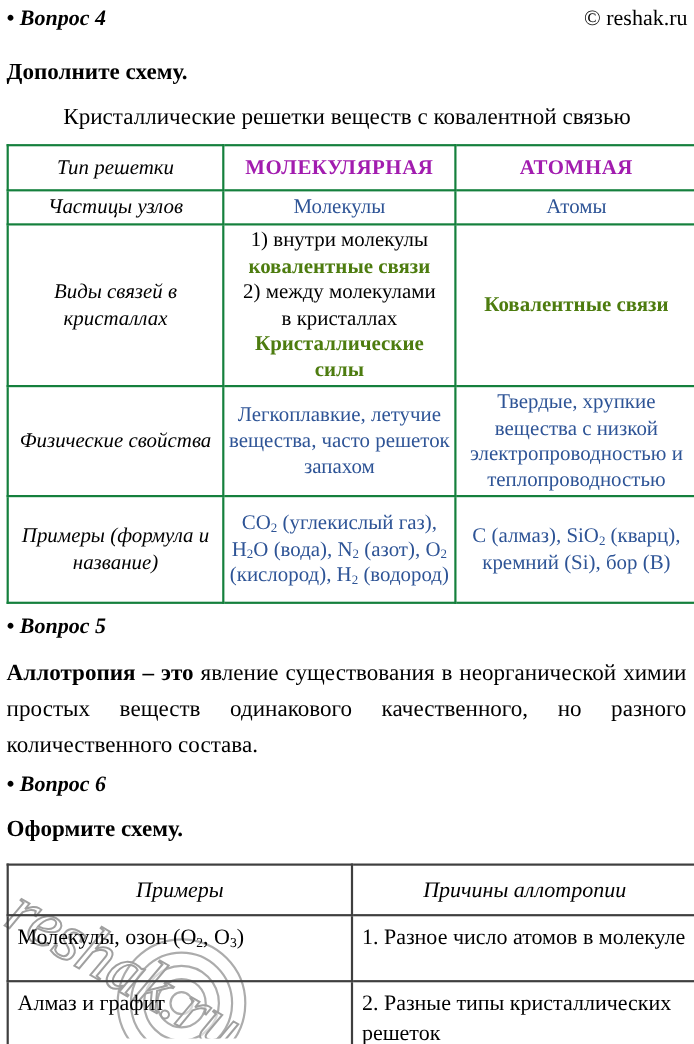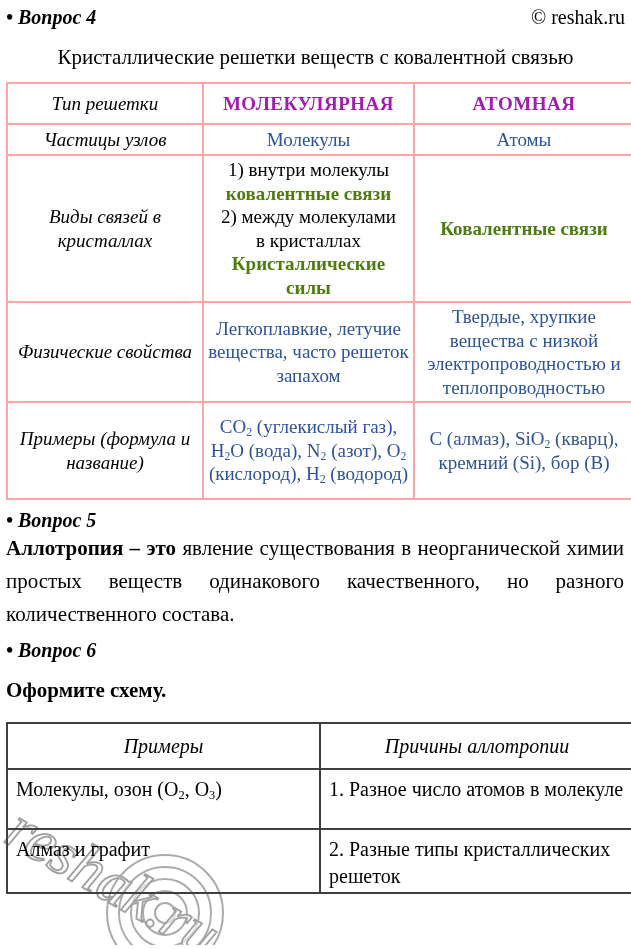--- a/index.html
+++ b/index.html
@@ -8,36 +8,36 @@
     font-family:"Liberation Serif","DejaVu Serif",serif;position:relative;
   }
   .page{position:relative;z-index:1;padding:6px 6px 0 6px;}
   .topbar{display:flex;justify-content:space-between;align-items:baseline;}
   .qhead{font-weight:bold;font-style:italic;font-size:20px;}
   .copyright{font-size:20px;}
   .task{font-weight:bold;font-size:21px;margin-top:24px;}
   .t1title{font-size:21px;text-align:center;margin-top:16px;}
   table{border-collapse:collapse;table-layout:fixed;width:627px;margin:12px 0 0 0;}
   .t1 td{
-    border:2px solid #fca5a5;font-size:19px;line-height:23.5px;
+    border:2px solid #15803d;font-size:19px;line-height:23.5px;
     text-align:center;vertical-align:middle;padding:2px 4px;word-wrap:break-word;
   }
   .t1 tr:nth-child(1){height:41px;}
   .t1 tr:nth-child(2){height:31px;}
   .t1 tr:nth-child(3){height:143px;}
   .t1 tr:nth-child(4){height:92px;}
   .t1 tr:nth-child(5){height:97px;}
   .lbl{font-style:italic;color:#000;}
   .hdr{font-weight:bold;color:#a21caf;letter-spacing:0.5px;}
   .blue{color:#2e5496;}
   .bb{color:#4d7c0f;font-weight:bold;}
   .b{font-weight:bold;}
   .sub{vertical-align:-0.22em;font-size:0.62em;line-height:0;}
   .q5{margin-top:9px;}
-  .para{font-size:21px;line-height:33px;text-align:justify;margin-top:0;padding-right:1px;}
+  .para{font-size:21px;line-height:33px;text-align:justify;margin-top:14px;padding-right:1px;}
   .q6{margin-top:8px;}
   .t2{margin-top:19px;}
   .t2 td{
     border:2px solid #3f3f3f;font-size:20px;line-height:27px;
     vertical-align:top;padding:6px 8px 2px 8px;word-wrap:break-word;
   }
   .t2 tr:nth-child(1){height:46px;}
   .t2 tr:nth-child(2){height:60px;}
   .t2 tr:nth-child(3){height:54px;}
   .t2 .h{font-style:italic;text-align:center;vertical-align:middle;padding:2px 8px;}
@@ -59,20 +59,21 @@
   </svg>
 </div>
 
 <div class="page">
 
   <div class="topbar">
     <span class="qhead">• Вопрос 4</span>
     <span class="copyright">© reshak.ru</span>
   </div>
 
+  <div class="task">Дополните схему.</div>
 
   <div class="t1title">Кристаллические решетки веществ с ковалентной связью</div>
 
   <table class="t1">
     <colgroup>
         <col style="width:196px">
         <col style="width:211px">
         <col style="width:220px">
       </colgroup>
     <tbody>

